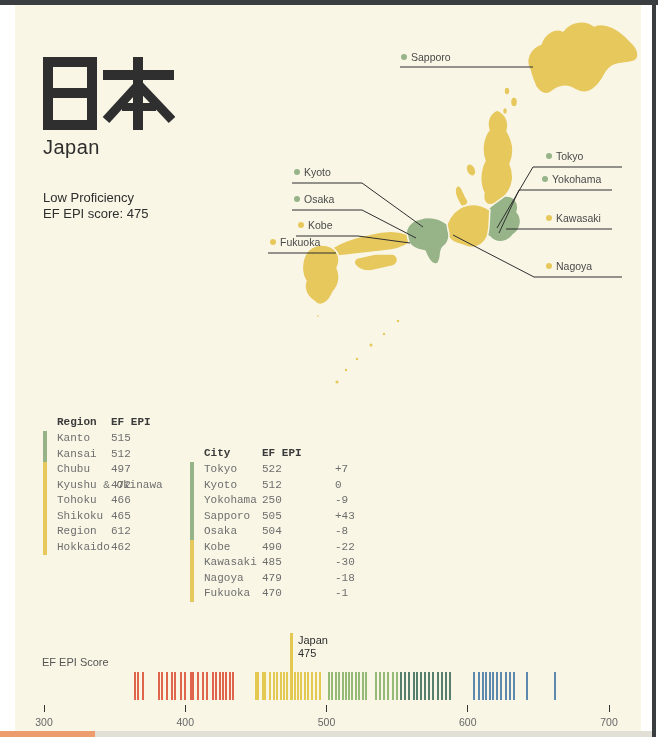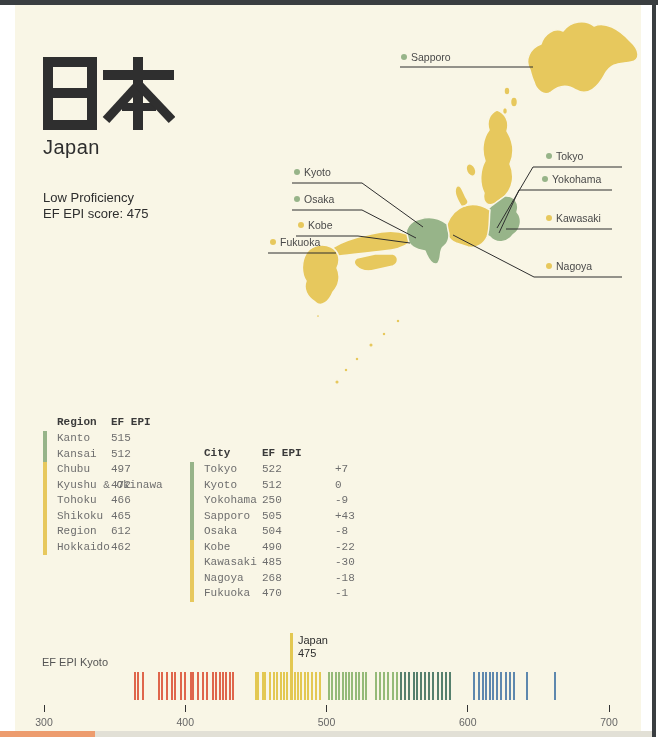--- a/index.html
+++ b/index.html
@@ -233,33 +233,33 @@
           </div>
           <div class="trow">
             <span class="cbar" style="background: rgb(231, 200, 93);"></span>
             <span class="cname">Kawasaki</span>
             <span class="cval">485</span>
             <span class="ccmp">-30</span>
           </div>
           <div class="trow">
             <span class="cbar" style="background: rgb(231, 200, 93);"></span>
             <span class="cname">Nagoya</span>
-            <span class="cval">268</span>
+            <span class="cval">479</span>
             <span class="ccmp">-18</span>
           </div>
           <div class="trow">
             <span class="cbar" style="background: rgb(231, 200, 93);"></span>
             <span class="cname">Fukuoka</span>
             <span class="cval">470</span>
             <span class="ccmp">-1</span>
           </div>
         </div>
     </div>
 
-    <div id="strip-title" class="abs">EF EPI Kyoto</div>
+    <div id="strip-title" class="abs">EF EPI Score</div>
     <div id="bars" class="abs">
         <div class="bar" style="left: 90.4px; background: rgb(223, 102, 76);"></div>
         <div class="bar" style="left: 93.2px; background: rgb(223, 102, 76);"></div>
         <div class="bar" style="left: 97.5px; background: rgb(223, 102, 76);"></div>
         <div class="bar" style="left: 114.4px; background: rgb(223, 102, 76);"></div>
         <div class="bar" style="left: 117.2px; background: rgb(223, 102, 76);"></div>
         <div class="bar" style="left: 121.5px; background: rgb(223, 102, 76);"></div>
         <div class="bar" style="left: 127.1px; background: rgb(223, 102, 76);"></div>
         <div class="bar" style="left: 130px; background: rgb(223, 102, 76);"></div>
         <div class="bar" style="left: 135.6px; background: rgb(223, 102, 76);"></div>

